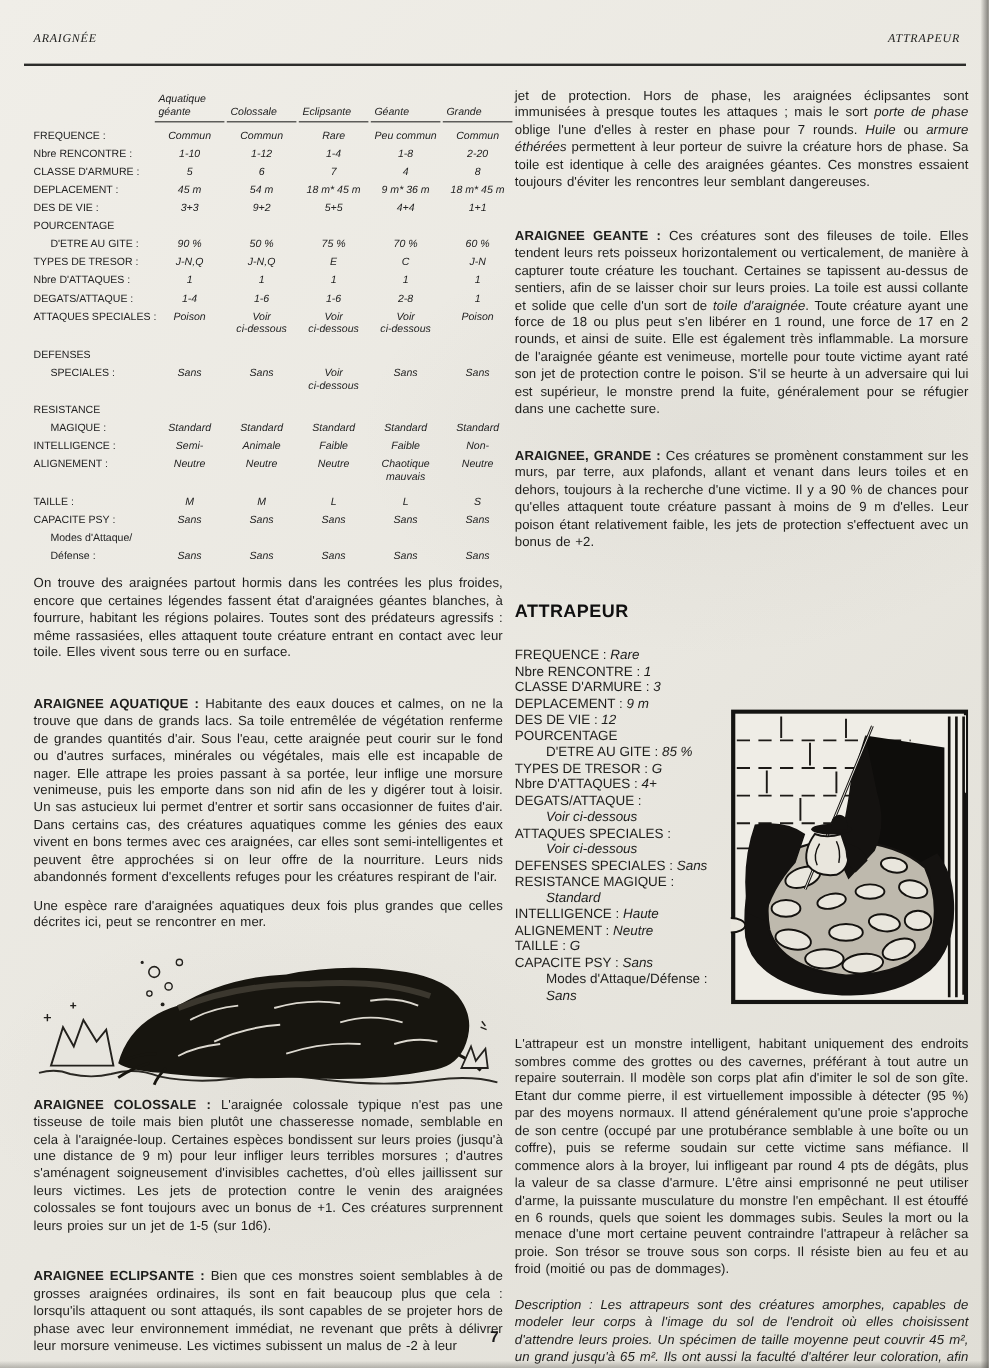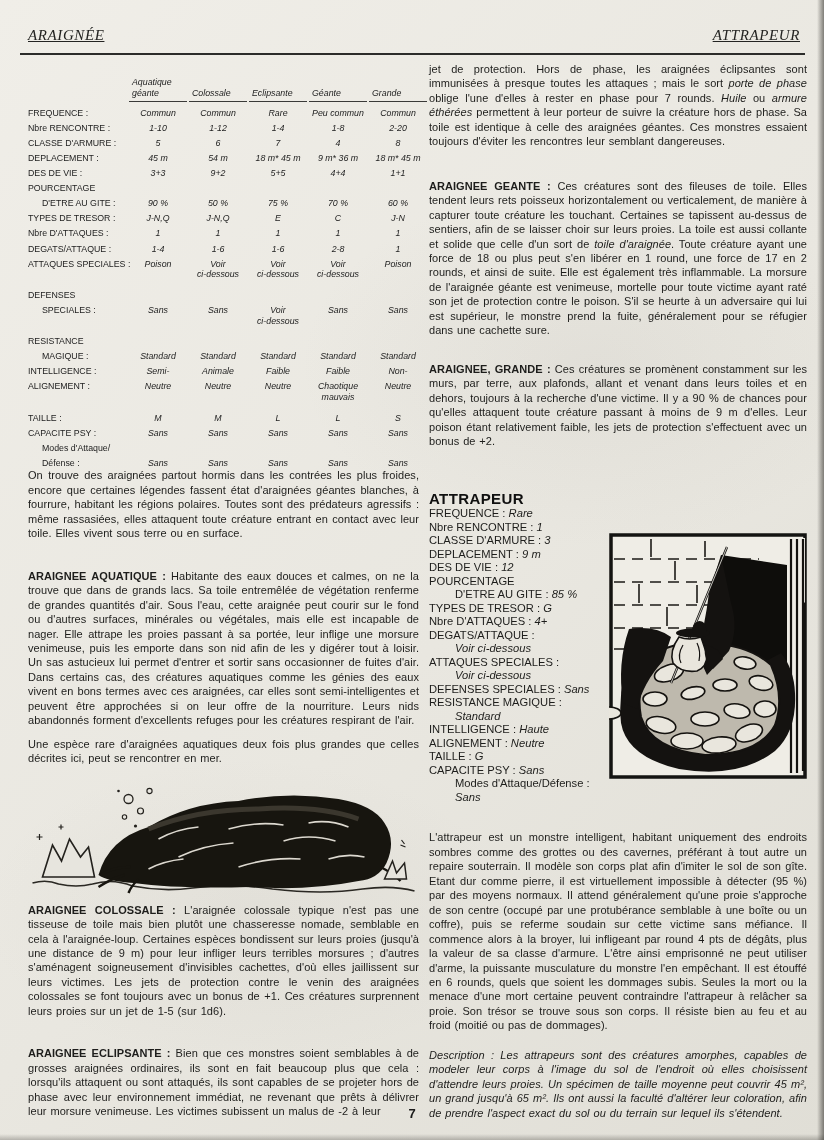--- a/index.html
+++ b/index.html
@@ -10,21 +10,21 @@
       radial-gradient(ellipse 380px 220px at 30% 80%, rgba(150,146,138,0.08), rgba(0,0,0,0) 70%),
       linear-gradient(135deg,#f0eee8 0%,#e9e7e0 55%,#e0ded6 100%);
     font-family:"Liberation Sans",sans-serif;color:#1b1b1a;
   }
   .edge-right{position:absolute;top:0;right:0;width:7px;height:100%;
     background:linear-gradient(to right,rgba(45,43,38,0),rgba(38,36,32,.55));}
   .edge-bottom{position:absolute;left:0;bottom:0;width:100%;height:6px;
     background:linear-gradient(to bottom,rgba(45,43,38,0),rgba(45,43,38,.28));}
 
   .running-head{position:absolute;top:27px;font-family:"Liberation Serif",serif;
-    font-style:italic;font-size:15px;letter-spacing:.6px;color:#242422;text-decoration:underline;}
+    font-style:italic;font-size:10px;letter-spacing:.6px;color:#242422;}
   .rh-left{left:28px}.rh-right{right:24px}
   .rule{position:absolute;top:53px;left:20px;width:785px;height:1.5px;background:#2c2c2a;}
 
   .col{position:absolute;top:62px;}
   .col-left{left:28px;width:391px;}
   .col-right{left:429px;width:378px;}
 
   .heading{font-size:14.5px;font-weight:bold;letter-spacing:.4px;margin:6px 0 0 0;color:#101010;}
   .heading.att{font-size:15px;margin-top:42px;}
 
@@ -38,28 +38,28 @@
   .t-cell{margin-top:4.5px;}
   .t-label{white-space:nowrap;}
   .t-label.ind{padding-left:14px;}
   .t-val{text-align:center;font-style:italic;white-space:pre-line;}
   .t-gap{margin-top:10px;}
 
   
   .body-p{font-size:11px;line-height:14.45px;text-align:justify;margin:0;
     letter-spacing:.05px;word-spacing:.8px;color:#1d1d1b;}
   .b{font-weight:bold}.i{font-style:italic}
-  .mt-11{}.mt-9{margin-top:9px}.mt-18{margin-top:28px}
+  .mt-11{margin-top:11px}.mt-9{margin-top:9px}.mt-18{margin-top:28px}
   .mt-20{margin-top:30px}.mt-24{margin-top:24px}.mt-26{margin-top:26px}
   .mt-15{margin-top:15px}.mt-6{margin-top:6px}
 
   .spider-fig{display:block;width:100%;height:118px;margin:13px 0 4px;}
 
   
-  .att-row{display:flex;align-items:center;}
+  .att-row{display:flex;align-items:flex-end;margin-top:22px;}
   .stats{flex:1 1 auto;font-size:11.2px;line-height:13.5px;color:#1d1d1b;padding-right:6px;}
   .stat-line{white-space:nowrap;}
   .stat-line.ind{padding-left:26px;}
   .stat-line .val{font-style:italic;}
   .att-fig{flex:0 0 auto;width:198px;height:246px;}
 
   .page-number{position:absolute;top:1106px;left:50%;transform:translateX(-50%);
     font-size:13px;font-weight:bold;color:#1a1a1a;}
 </style>
 </head>

